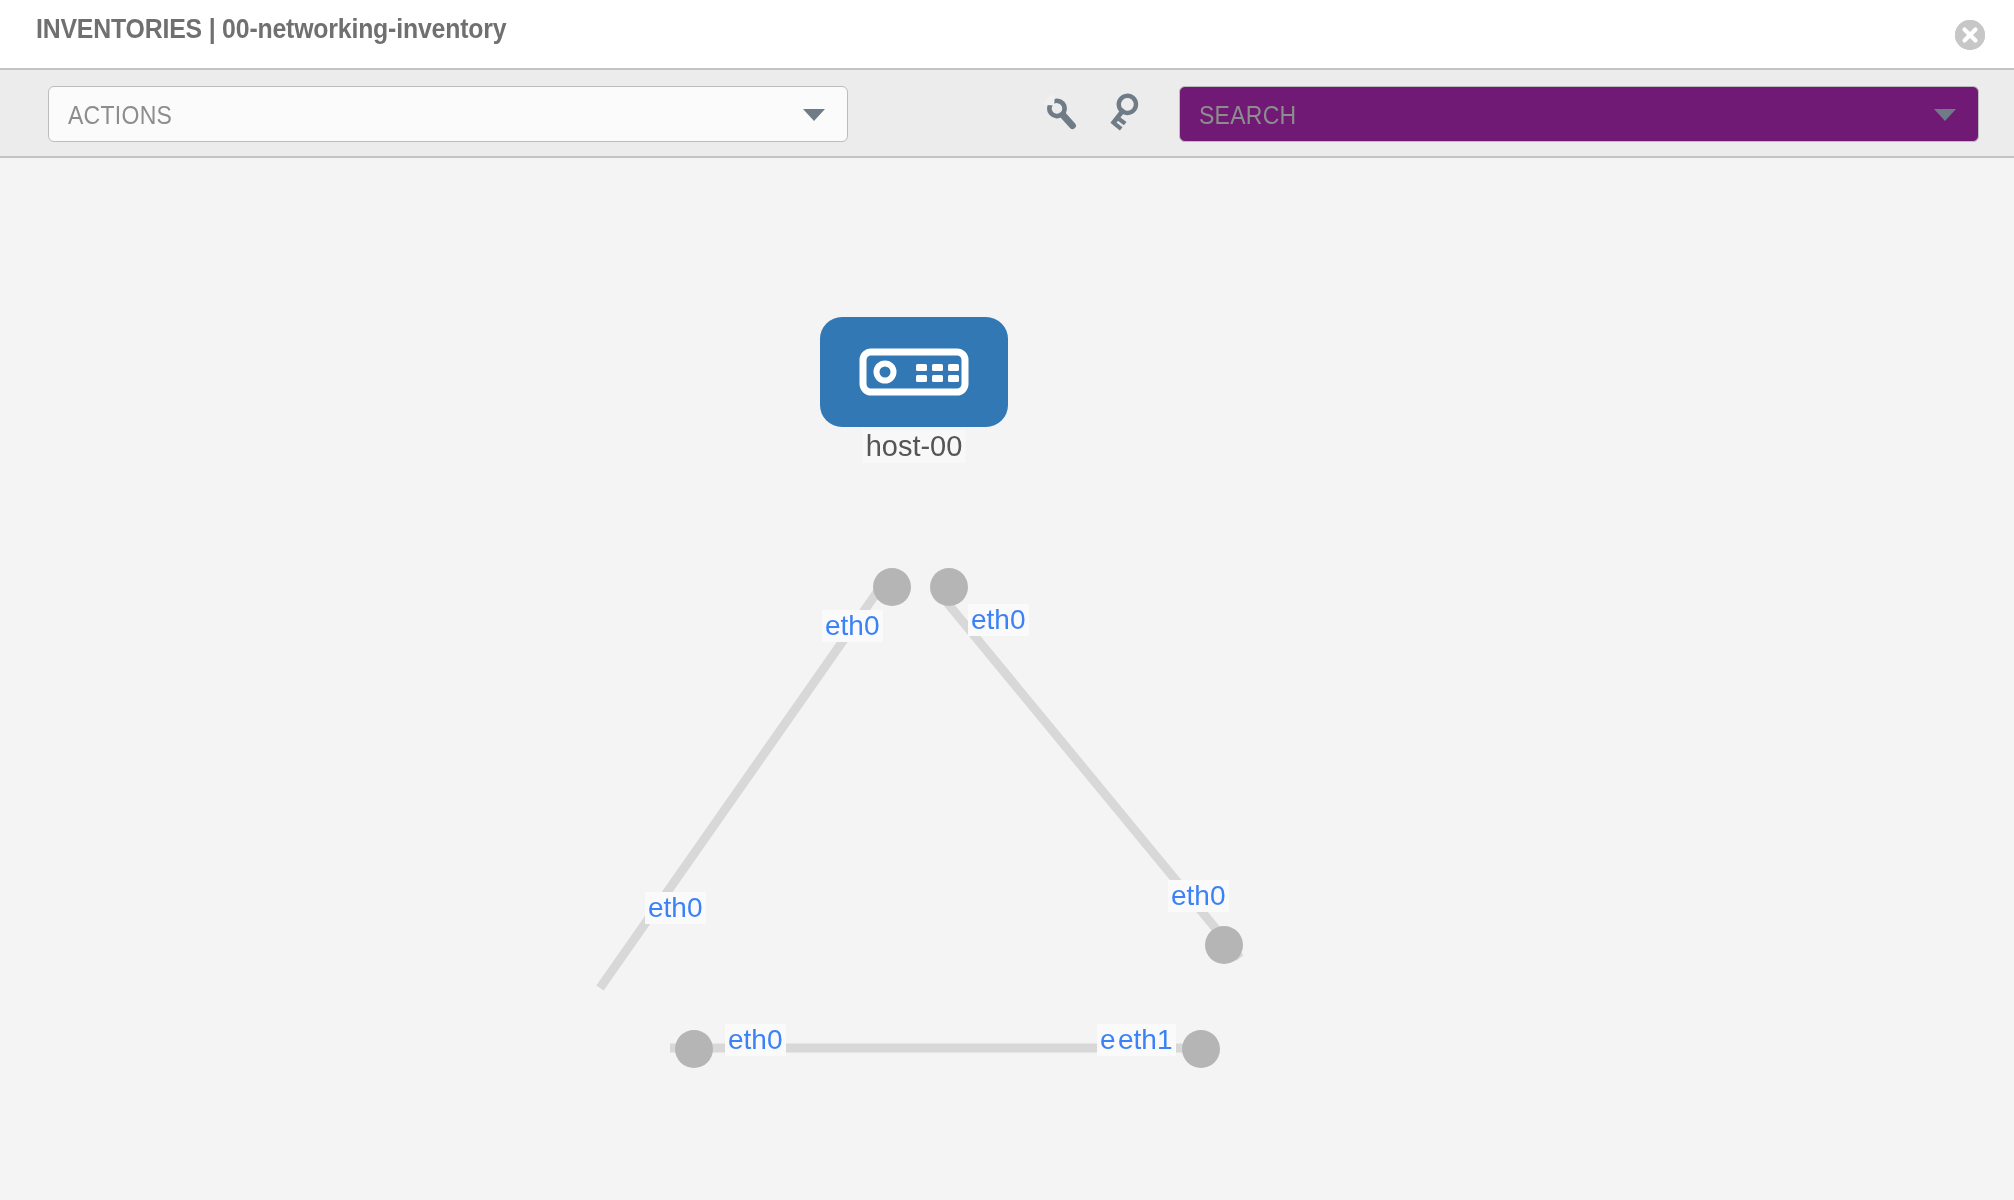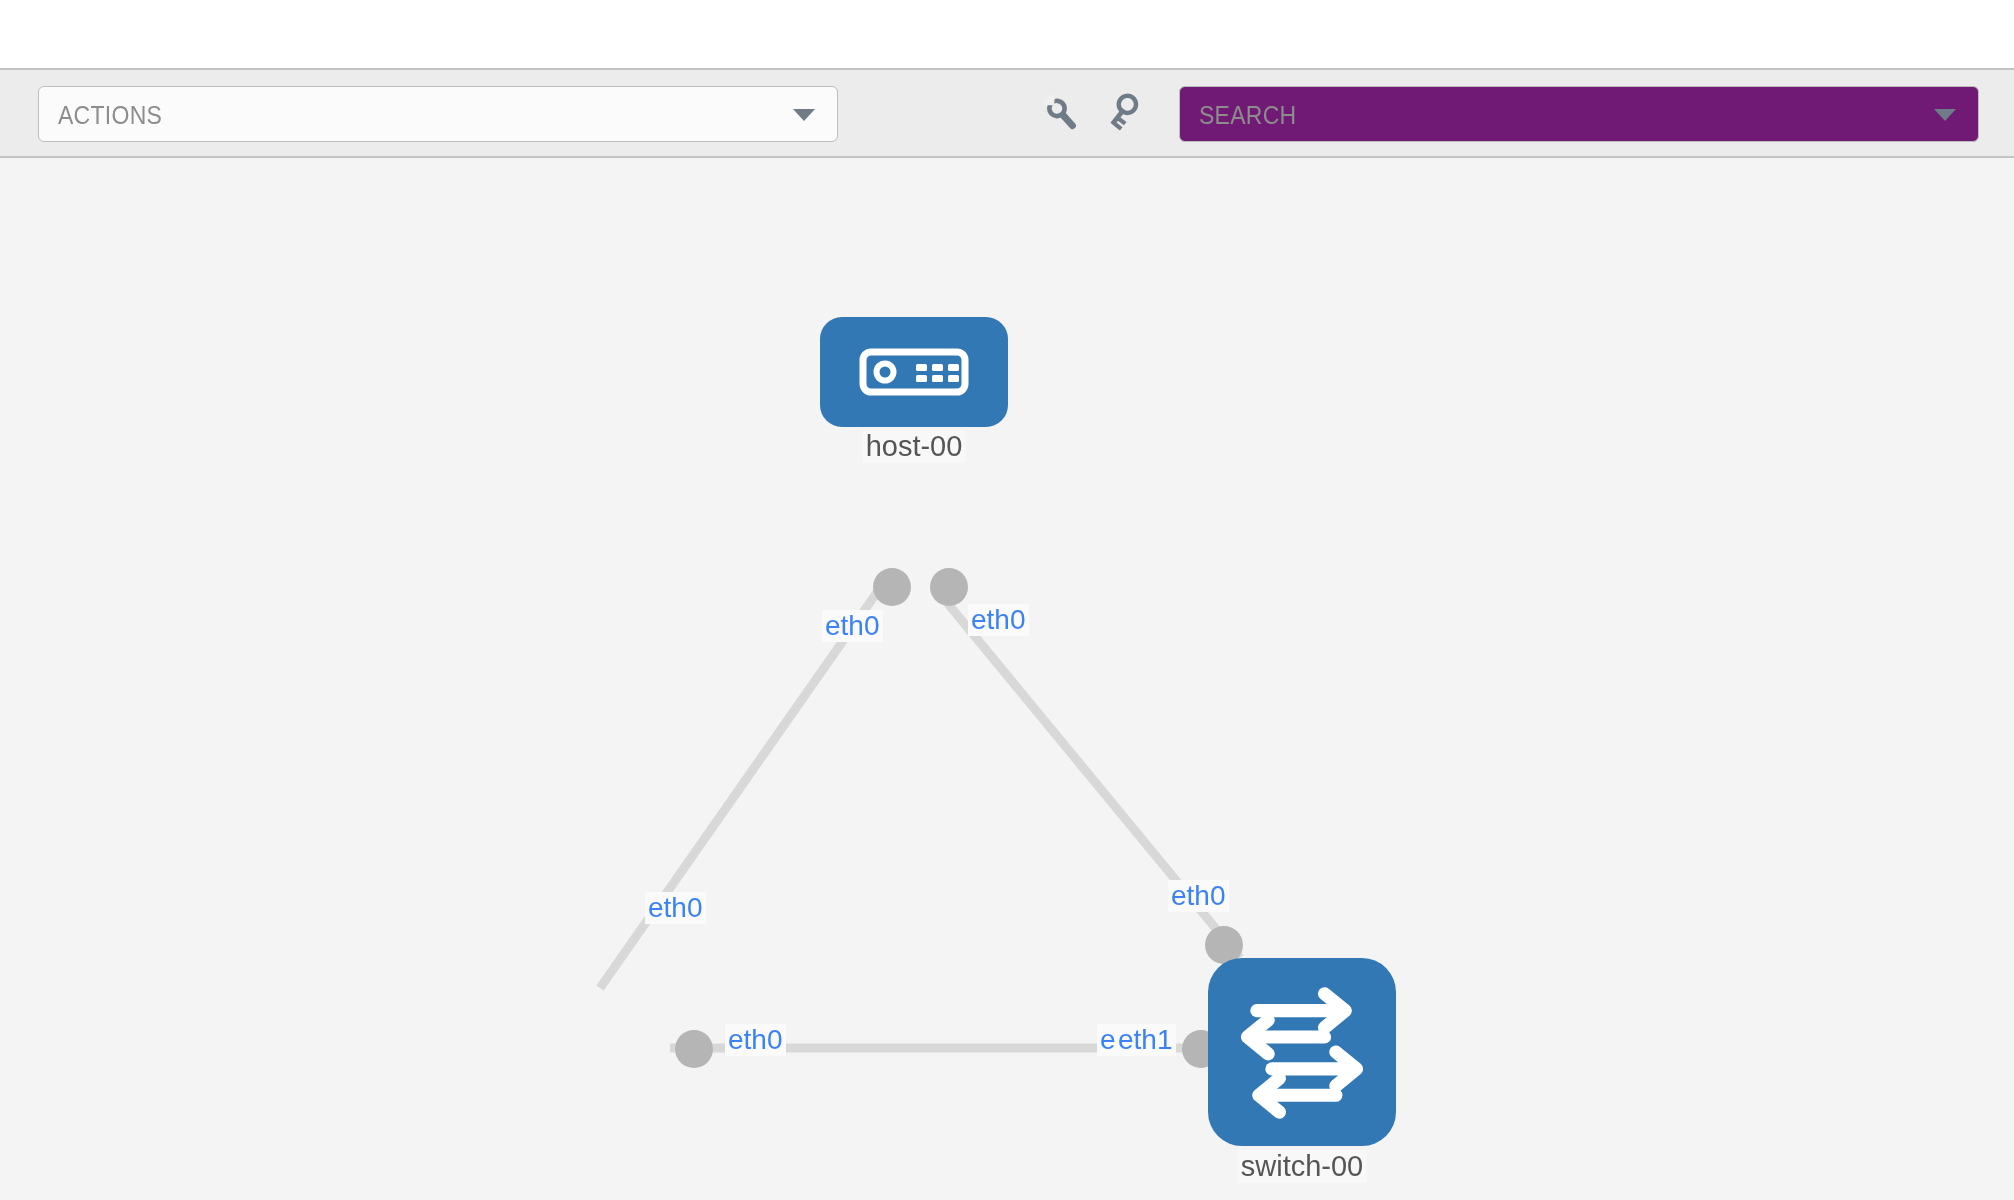--- a/index.html
+++ b/index.html
@@ -51,21 +51,21 @@
   .toolbar {
     position: absolute;
     left: 0; top: 68px;
     width: 2014px; height: 90px;
     background: #ececec;
     border-top: 2px solid #c3c3c3;
     border-bottom: 2px solid #c3c3c3;
   }
   .actions-select {
     position: absolute;
-    left: 38px; top: 16px;
+    left: 48px; top: 16px;
     width: 800px; height: 56px;
     background: #fbfbfb;
     border: 1px solid #bdbdbd;
     border-radius: 6px;
     cursor: pointer;
   }
   .actions-label {
     position: absolute;
     left: 19px; top: 14px;
     font-size: 25px;
@@ -213,20 +213,29 @@
     border-radius: 50%;
     background: #3178b5;
     cursor: grab;
   }
 </style>
 </head>
 <body>
 
 <div id="app">
 
+  <div class="header">
+    <div class="header-title">INVENTORIES | 00-networking-inventory</div>
+    <div class="close-btn">
+      <svg width="30" height="30" viewBox="0 0 30 30">
+        <circle cx="15" cy="15" r="15" fill="#c7c7c7"></circle>
+        <path d="M9.5 9.5 L20.5 20.5 M20.5 9.5 L9.5 20.5" stroke="#ffffff" stroke-width="4.2" stroke-linecap="round"></path>
+      </svg>
+    </div>
+  </div>
 
   <div class="toolbar">
 
     <div class="actions-select">
       <div class="actions-label">ACTIONS</div>
       <div class="caret"></div>
     </div>
 
     <div class="tool-icon wrench">
       <svg width="44" height="44" viewBox="0 0 44 44">
@@ -285,41 +294,20 @@
             <rect x="96" y="58" width="11" height="7" rx="1.5"></rect>
             <rect x="112" y="58" width="11" height="7" rx="1.5"></rect>
             <rect x="128" y="58" width="11" height="7" rx="1.5"></rect>
           </g>
         </svg>
       </div>
       <div class="node-label" style="top:113px;">host-00</div>
     </div>
 
 
-    <div class="node" style="left:1208px; top:800px; width:188px; height:188px;">
-      <div class="node-shape-rounded" style="width:188px; height:188px; border-radius:34px;">
-        <svg width="188" height="188" viewBox="0 0 100 100">
-          <g stroke="#ffffff" stroke-width="7" stroke-linecap="round" stroke-linejoin="round" fill="none">
-
-            <line x1="26" y1="28" x2="72" y2="28"></line>
-            <polyline points="62,19 73,28 62,37"></polyline>
-
-            <line x1="22" y1="42" x2="62" y2="42"></line>
-            <polyline points="32,33 21,42 32,51"></polyline>
-
-            <line x1="34" y1="59" x2="78" y2="59"></line>
-            <polyline points="68,50 79,59 68,68"></polyline>
-
-            <line x1="28" y1="73" x2="68" y2="73"></line>
-            <polyline points="38,64 27,73 38,82"></polyline>
-          </g>
-        </svg>
-      </div>
-      <div class="node-label" style="top:192px;">switch-00</div>
-    </div>
 
     <div class="edge-label" style="left:822px; top:452px;">eth0</div>
     <div class="edge-label" style="left:968px; top:446px;">eth0</div>
     <div class="edge-label" style="left:645px; top:734px;">eth0</div>
     <div class="edge-label" style="left:1168px; top:722px;">eth0</div>
     <div class="edge-label" style="left:725px; top:866px;">eth0</div>
     <div class="edge-label" style="left:1097px; top:866px;">eth0</div>
     <div class="edge-label" style="left:1115px; top:866px;">eth1</div>
 
   </div>

